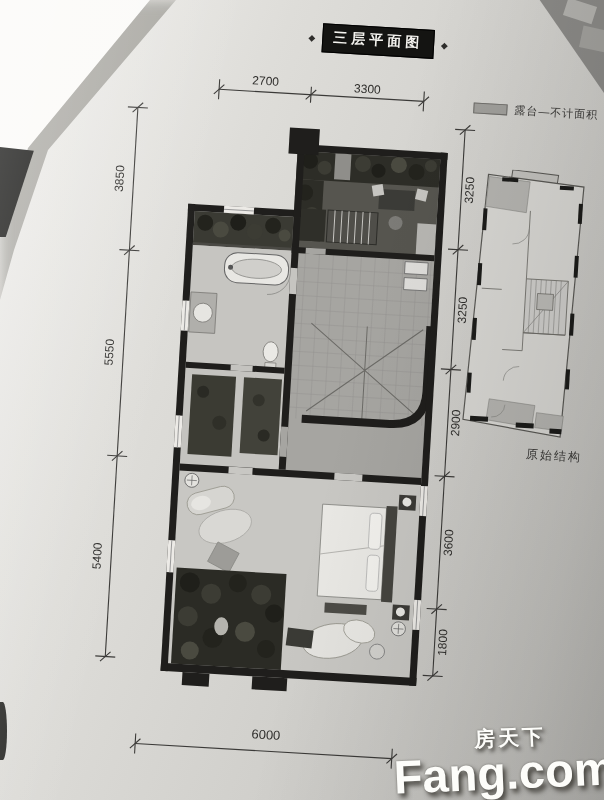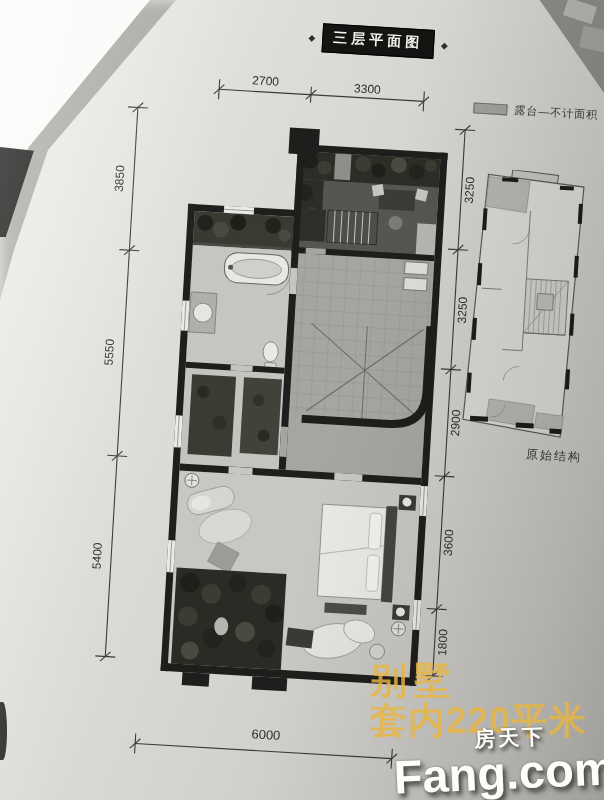--- a/index.html
+++ b/index.html
@@ -309,23 +309,19 @@
   <div id="white-page" class="abs"></div>
   <div id="page-shadow" class="abs"></div>
   <div id="black-wedge" class="abs"></div>
   <div id="corner-bg" class="abs">
     <div class="tile" style="left:28px;top:2px;width:30px;height:18px;transform:rotate(18deg);"></div>
     <div class="tile" style="left:44px;top:28px;width:26px;height:22px;transform:rotate(12deg);background:#a2a19d;"></div>
   </div>
   <div id="edge-mark" class="abs"></div>
   <div id="light-overlay" class="abs"></div>
 
-  <div id="ad-text" class="abs">
-    <div id="ad-line1">别墅</div>
-    <div id="ad-line2">套内220平米</div>
-  </div>
 
   <div id="watermark" class="abs">
     <span id="wm-cn">房天下</span>
     <span id="wm-en">Fang.com</span>
   </div>
 
 </div>
 
 </body></html>

